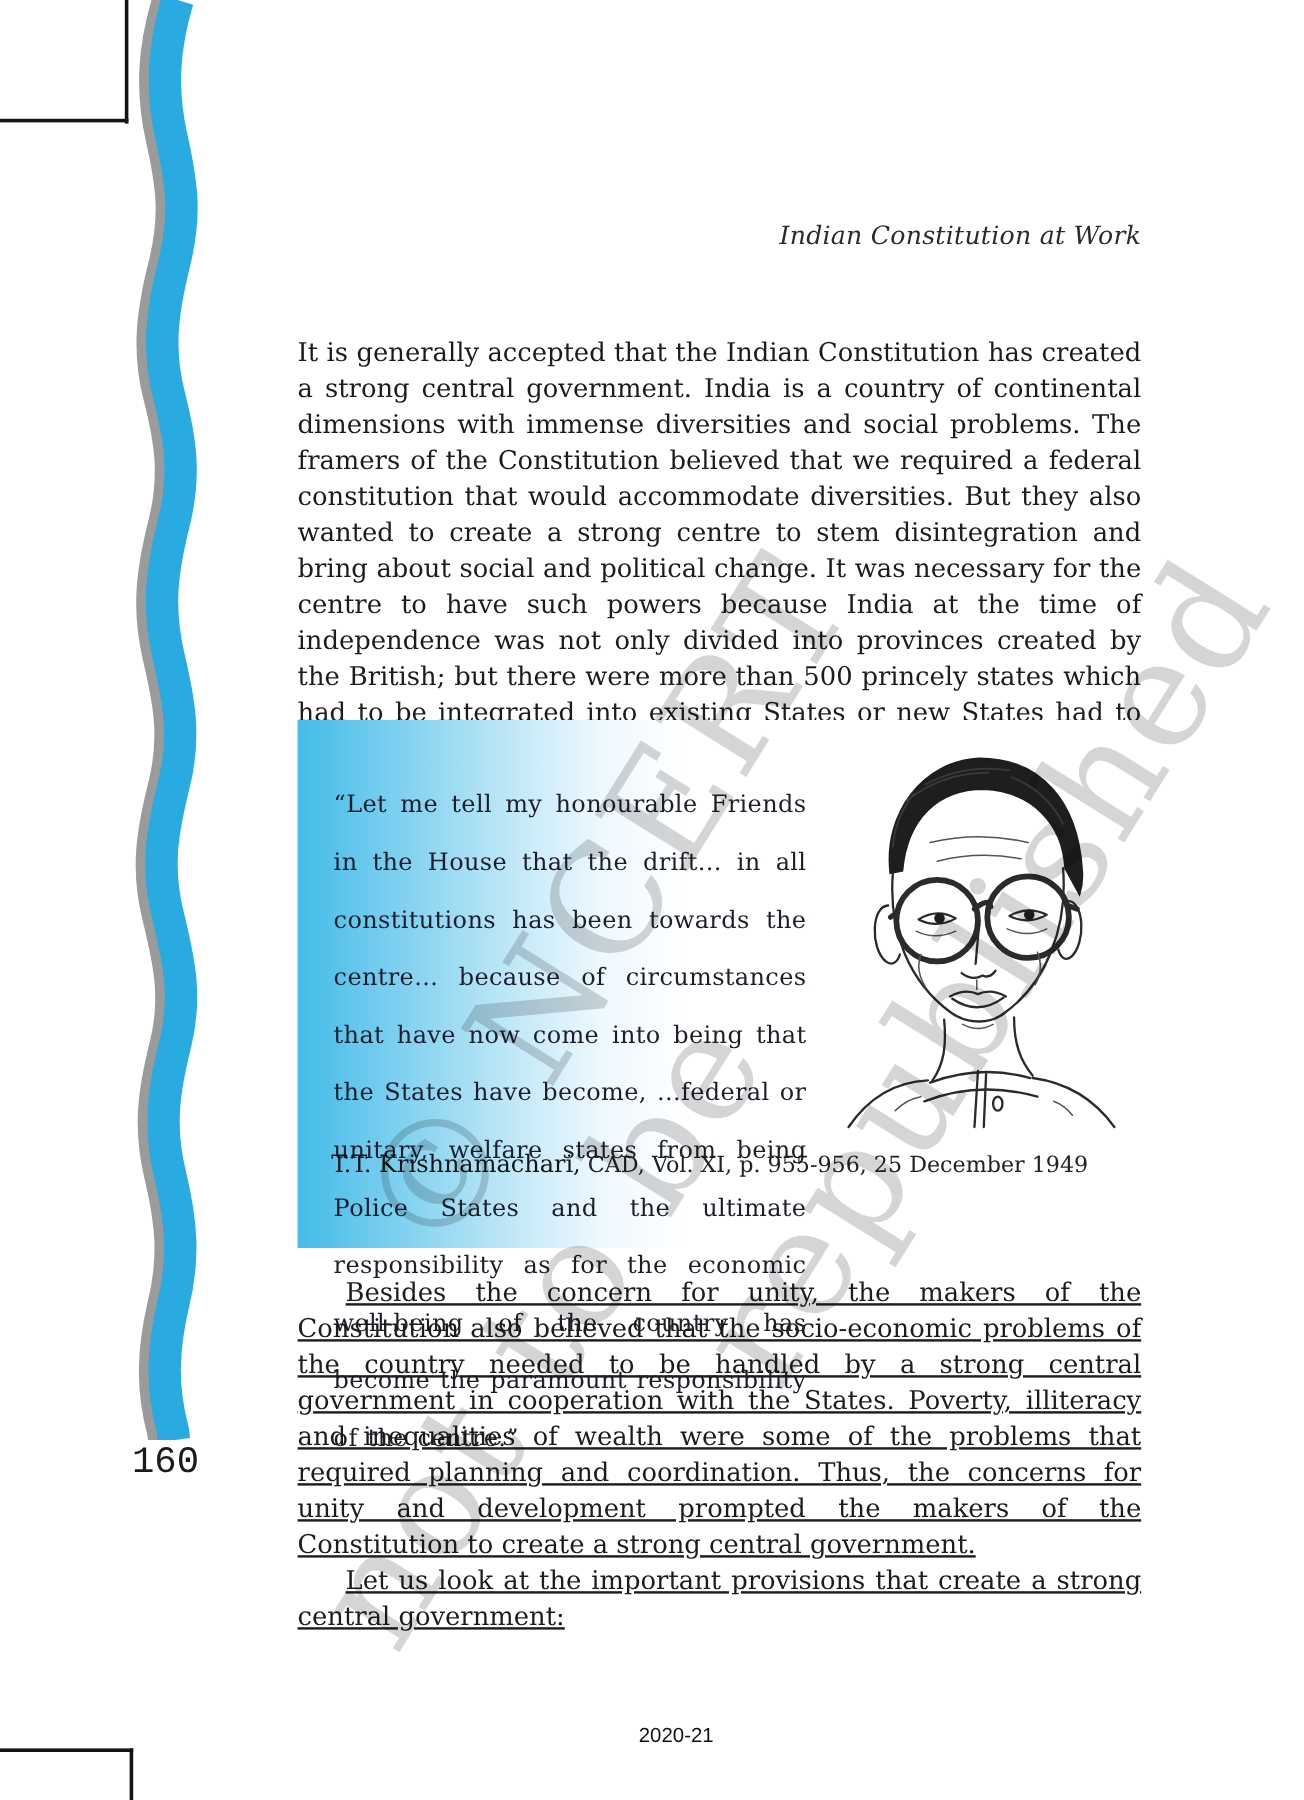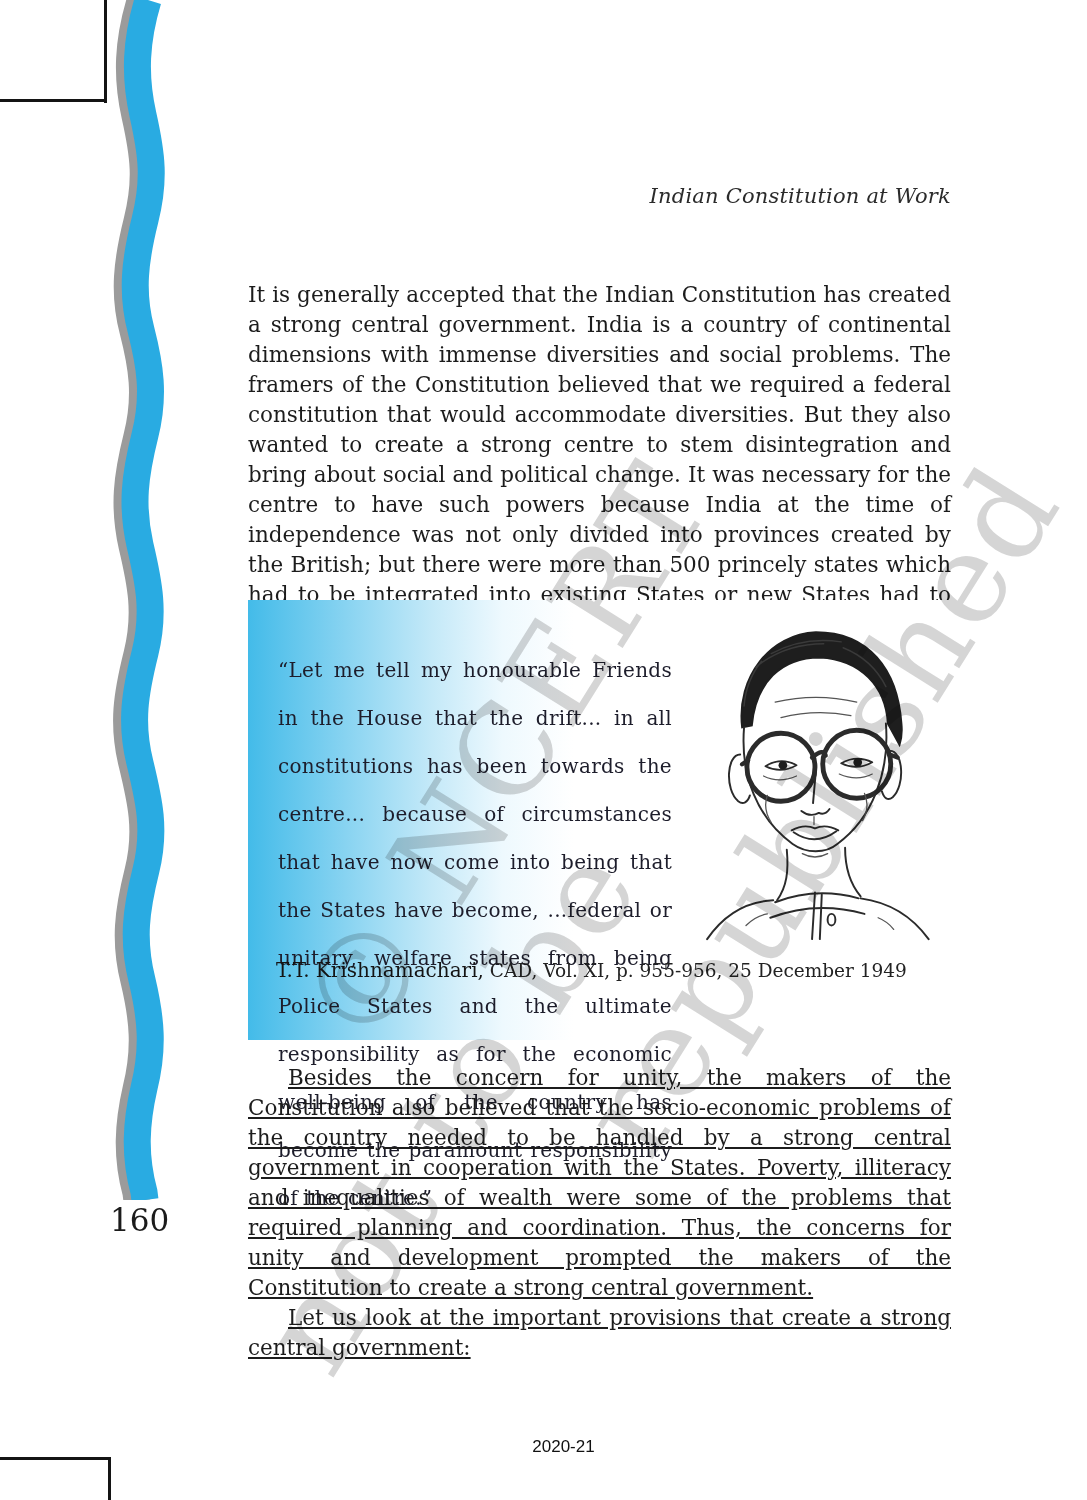--- a/index.html
+++ b/index.html
@@ -48,21 +48,21 @@
     font-size:20px;line-height:48px;text-align:justify;
     letter-spacing:.3px;word-spacing:1.5px;color:#1d1d2b;
   }
   .portrait{position:absolute;left:430px;top:6px;width:272px;height:336px;}
   .attribution{position:absolute;left:28px;top:358px;width:660px;white-space:nowrap;}
   .attr-name{font-size:20px;color:#141414;}
   .attr-src{font-size:18.5px;color:#222;}
   
   .page-number{
     position:absolute;left:110px;top:1202px;
-    font-size:31px;color:#1b1b1b;
+    font-size:31px;color:#1b1b1b;font-family:Liberation Mono, monospace;
   }
   .footer-year{
     position:absolute;left:0;right:0;top:1437px;text-align:center;
     font-family:"Liberation Sans","DejaVu Sans",sans-serif;
     font-size:17px;color:#111;margin-left:40px;
   }
   
   .wm{
     position:absolute;
     font-family:"DejaVu Serif",serif;

